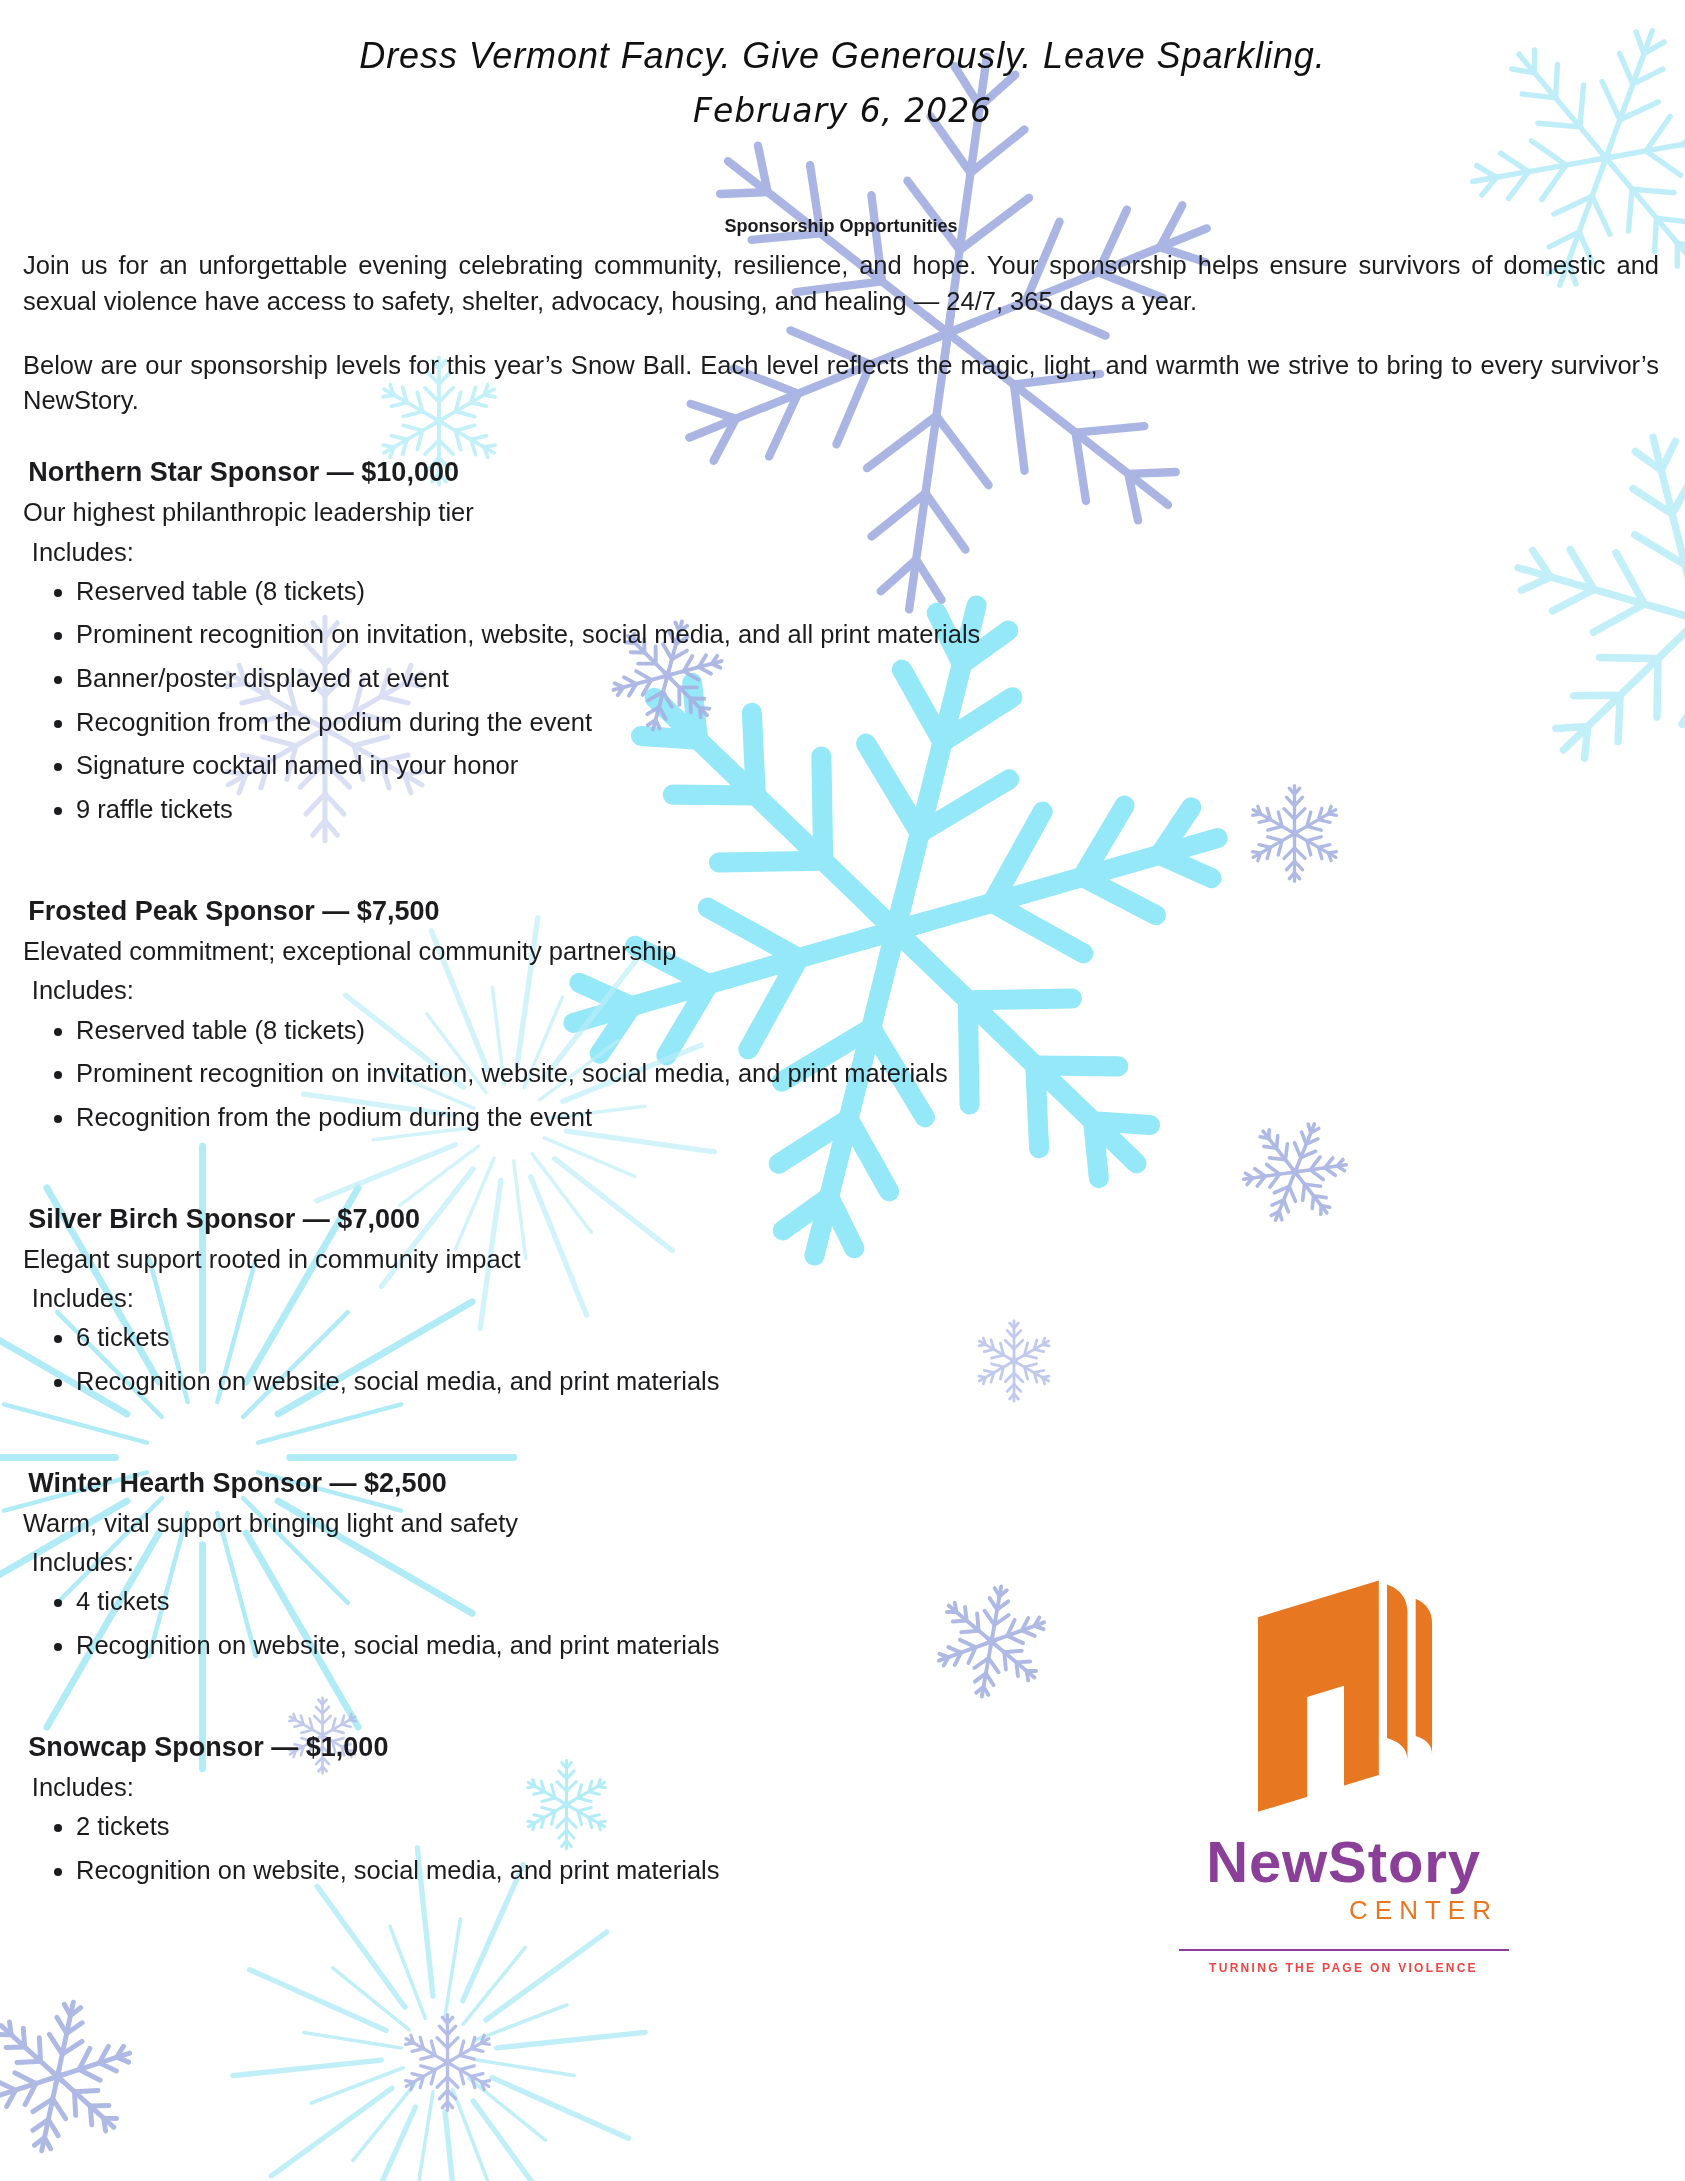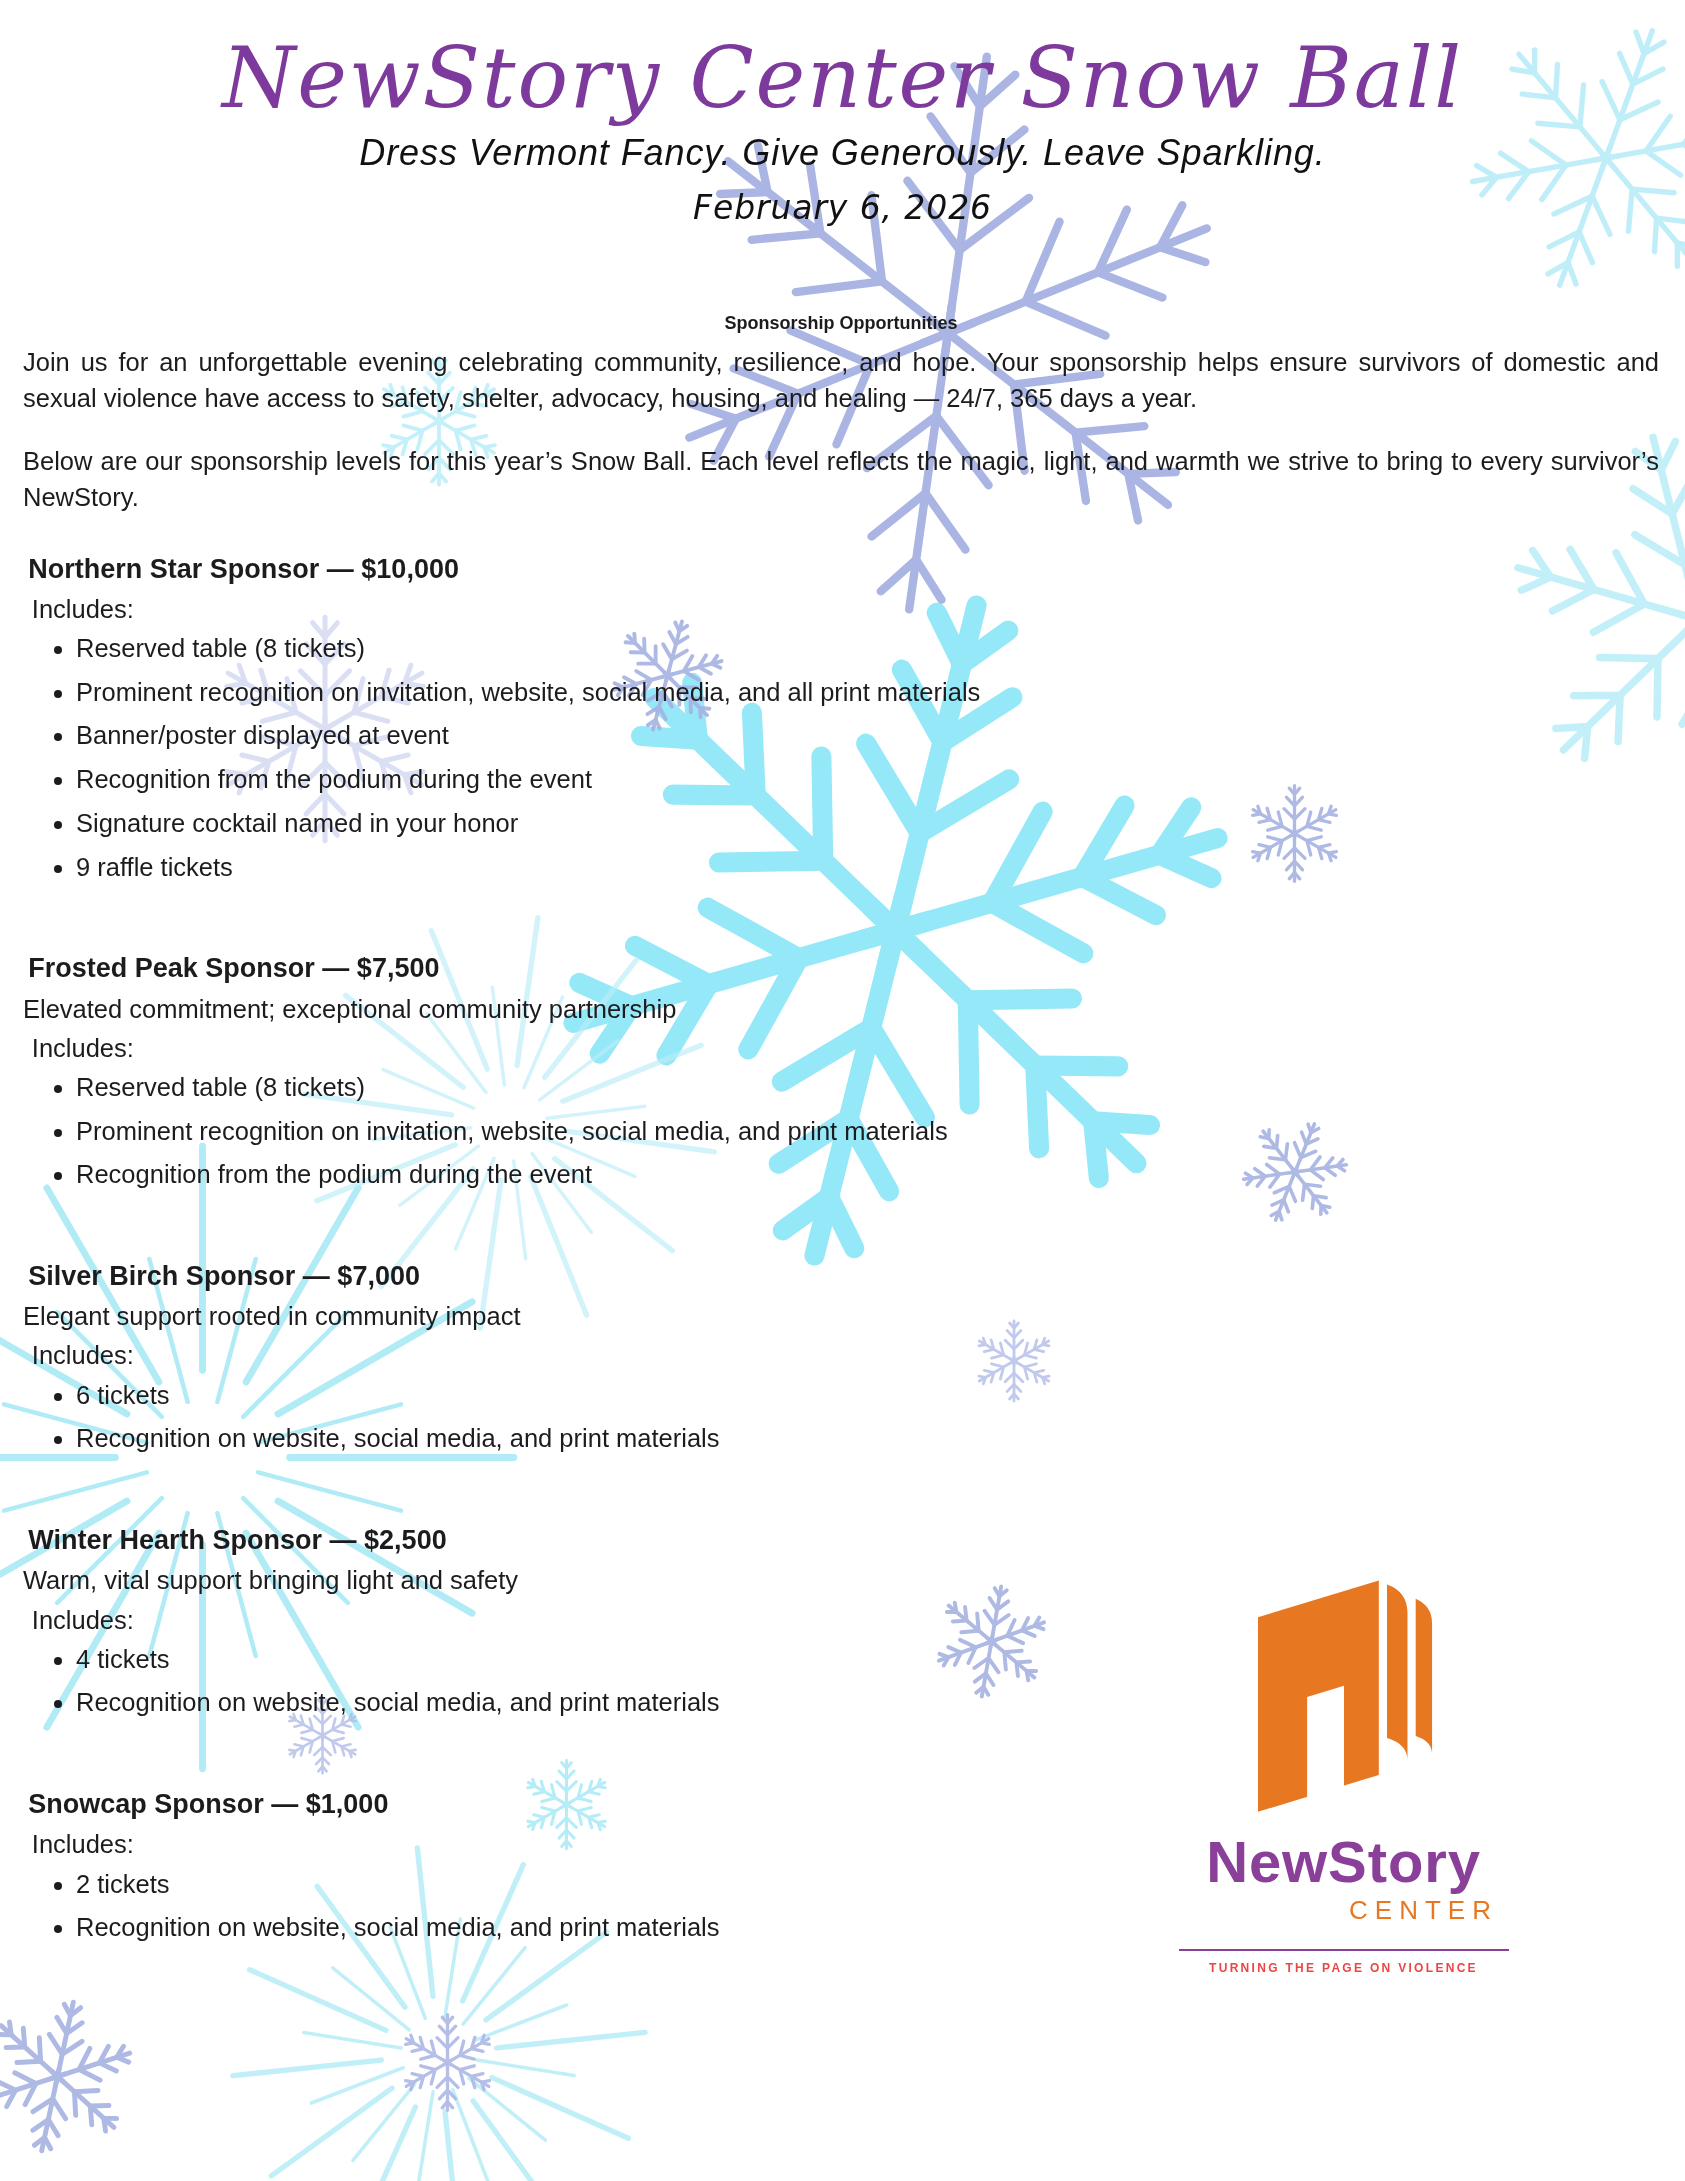--- a/index.html
+++ b/index.html
@@ -191,33 +191,33 @@
 <svg class="decor" viewBox="-110 -110 220 220" style="left:-26px;top:1993px;width:167px;height:167px;color:#a6b2e2;opacity:.9;transform:rotate(12deg);stroke-width:6.5">
     <use href="#flake6"></use>
   </svg>
 <svg class="decor" viewBox="-110 -110 220 220" style="left:395px;top:2010px;width:105px;height:105px;color:#adb8e6;opacity:.9;stroke-width:7">
     <use href="#flake6"></use>
   </svg>
 
 <div class="content">
 
   <header>
-    <h1 class="script-title">NewStory Center Snow Ball</h1>
     <p class="tagline">Dress Vermont Fancy. Give Generously. Leave Sparkling.</p>
     <p class="event-date">February 6, 2026</p>
   </header>
 
   <main>
     <h2 class="section-title">Sponsorship Opportunities</h2>
     <p class="intro">Join us for an unforgettable evening celebrating community, resilience, and hope. Your sponsorship helps ensure survivors of domestic and sexual violence have access to safety, shelter, advocacy, housing, and healing — 24/7, 365 days a year.</p>
     <p class="intro">Below are our sponsorship levels for this year’s Snow Ball. Each level reflects the magic, light, and warmth we strive to bring to every survivor’s NewStory.</p>
 
     <div id="tiers">
         <section class="tier">
           <h3>Northern Star Sponsor — $10,000</h3>
+          <p class="tier-sub">Our highest philanthropic leadership tier</p>
           <p class="tier-inc">Includes:</p>
           <ul>
             <li>Reserved table (8 tickets)</li>
             <li>Prominent recognition on invitation, website, social media, and all print materials</li>
             <li>Banner/poster displayed at event</li>
             <li>Recognition from the podium during the event</li>
             <li>Signature cocktail named in your honor</li>
             <li>9 raffle tickets</li>
           </ul>
         </section>

